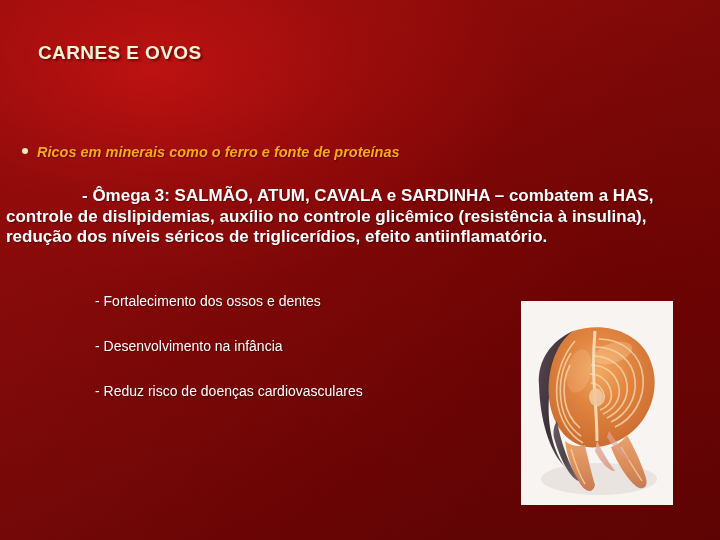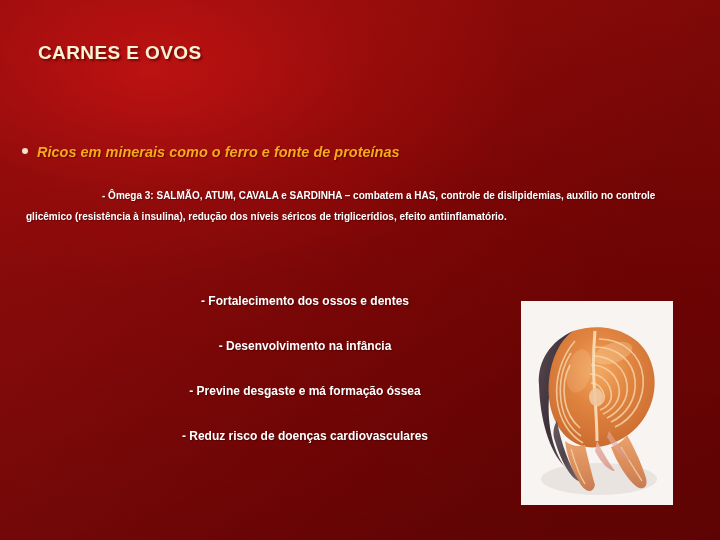--- a/index.html
+++ b/index.html
@@ -69,46 +69,45 @@
     height: 6px;
     border-radius: 50%;
     background: #F3E6C8;
     flex: 0 0 auto;
     position: relative;
     top: -3px;
   }
 
   .para {
     position: absolute;
-    left: 26px;
+    left: 6px;
     top: 186px;
     width: 676px;
     color: #FFFFFF;
-    font-size: 10px;
+    font-size: 17px;
     font-weight: bold;
     line-height: 20.5px;
     text-indent: 76px;
     text-shadow: 1px 1px 1px rgba(50,0,0,0.5);
   }
 
   .sub-list {
     position: absolute;
     left: 95px;
     top: 292px;
     width: 420px;
   }
   .sub-item {
     color: #FFFFFF;
-    font-size: 12px;
-    font-weight: bold;
+    font-size: 14px;
+    font-weight: normal;
     line-height: 18px;
     margin-bottom: 27px;
     text-shadow: 1px 1px 1px rgba(50,0,0,0.5);
     white-space: nowrap;
-    text-align: center;
   }
   .sub-item:last-child { margin-bottom: 8px; }
 
   
   .photo {
     position: absolute;
     left: 521px;
     top: 301px;
     width: 152px;
     height: 204px;
@@ -130,21 +129,20 @@
     <div class="lead">
       <span class="dot"></span>
       <span>Ricos em minerais como o ferro e fonte de proteínas</span>
     </div>
 
     <div class="para">- Ômega 3: SALMÃO, ATUM, CAVALA e SARDINHA – combatem a HAS, controle de dislipidemias, auxílio no controle glicêmico (resistência à insulina), redução dos níveis séricos de triglicerídios, efeito antiinflamatório.</div>
 
     <div class="sub-list">
       <div class="sub-item">- Fortalecimento dos ossos e dentes</div>
       <div class="sub-item">- Desenvolvimento na infância</div>
-      <div class="sub-item">- Previne desgaste e má formação óssea</div>
       <div class="sub-item">- Reduz risco de doenças cardiovasculares</div>
     </div>
 
   </div>
 
   <div class="photo">
     <svg viewBox="0 0 152 204" xmlns="http://www.w3.org/2000/svg" aria-hidden="true">
       <defs>
         <radialGradient id="fleshG" cx="48%" cy="36%" r="68%">
           <stop offset="0%" stop-color="#F3A85F"></stop>

